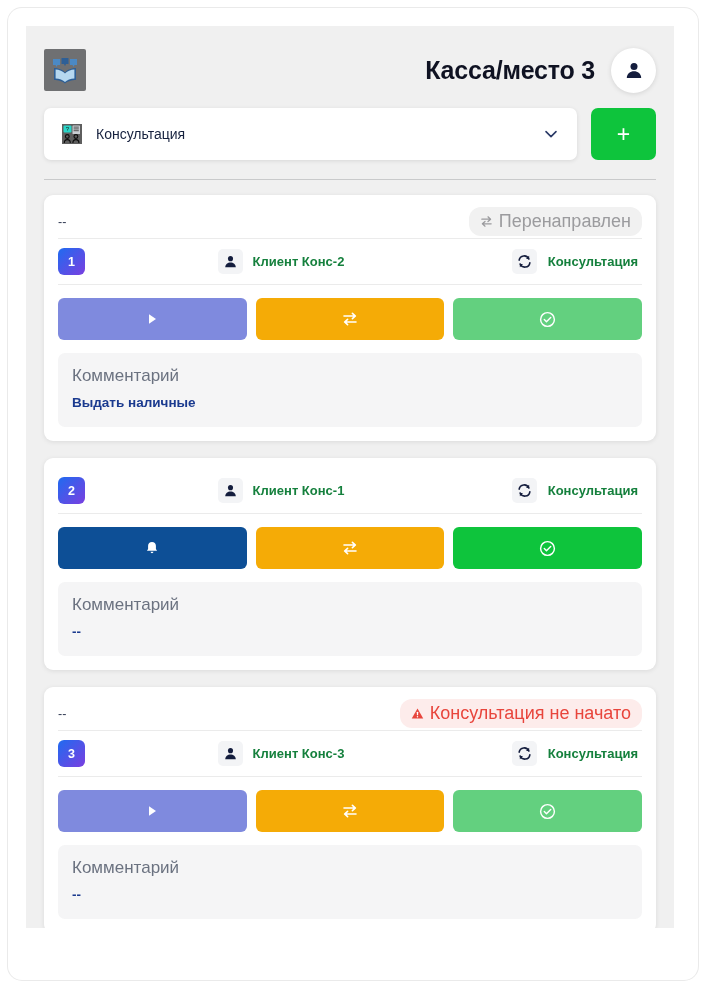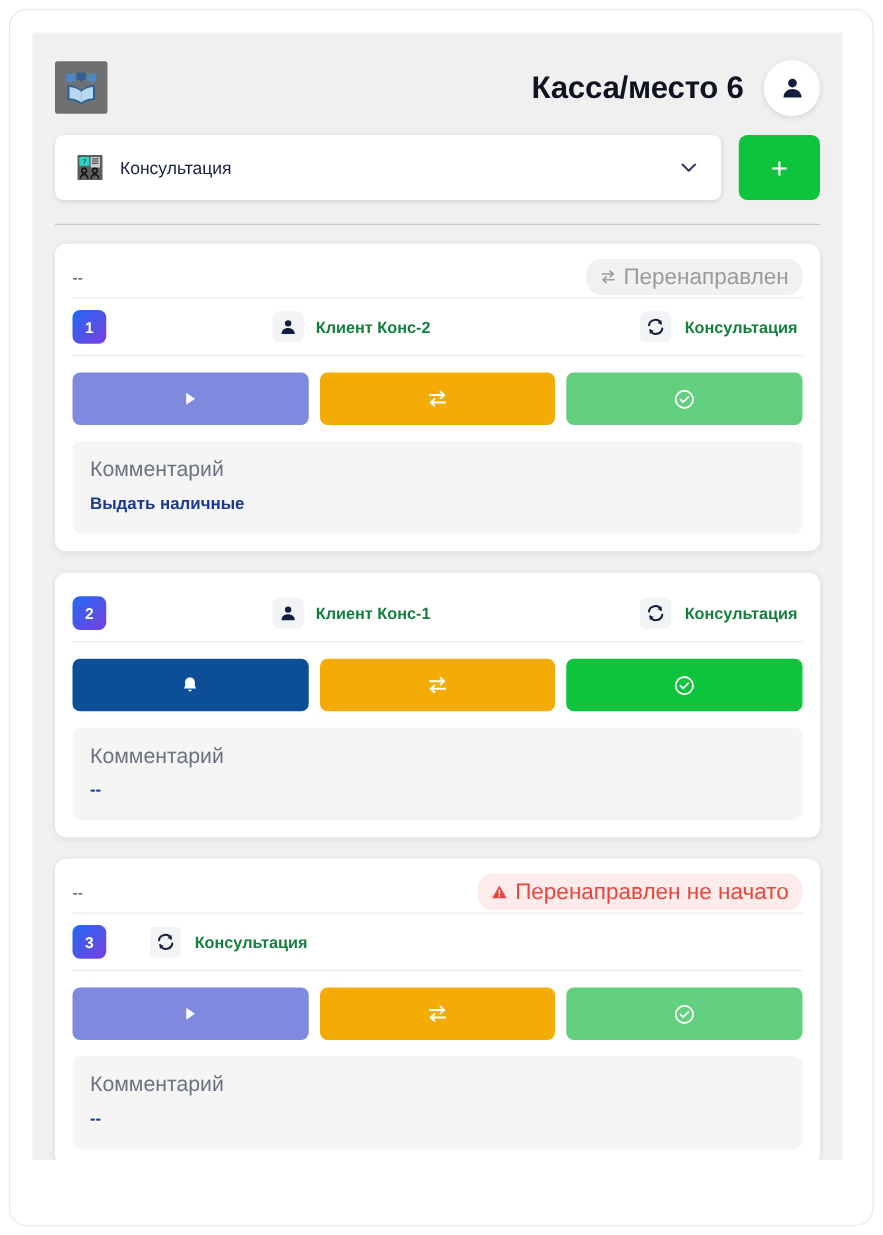--- a/index.html
+++ b/index.html
@@ -286,21 +286,21 @@
           <path d="M3 4 h7 v6 h-2.5 l-1 2 -1 -2 H3 z" fill="#4b89c4"></path>
           <path d="M11.5 3 h7 v6 h-2.5 l-1 2.2 -1 -2.2 h-2.5 z" fill="#2e5f96"></path>
           <path d="M20 4 h7 v6 h-2.5 l-1 2 -1 -2 H20 z" fill="#4b89c4"></path>
 
           <path d="M4 13 C8 13 13 14.6 15 17.5 C17 14.6 22 13 26 13 L26 25 C22 25 17 26.5 15 28.5 C13 26.5 8 25 4 25 Z" fill="#2e5f96"></path>
           <path d="M5.6 14.6 C9 14.8 13.2 16.2 15 18.6 L15 27 C13.2 25.2 9.2 23.8 5.6 23.6 Z" fill="#b6d8f0"></path>
           <path d="M24.4 14.6 C21 14.8 16.8 16.2 15 18.6 L15 27 C16.8 25.2 20.8 23.8 24.4 23.6 Z" fill="#b6d8f0"></path>
         </svg>
       </div>
       <div class="header-right">
-        <div class="page-title">Касса/место 6</div>
+        <div class="page-title">Касса/место 3</div>
         <div class="avatar-btn">
           <svg width="20" height="20" viewBox="0 0 20 20">
             <circle cx="10" cy="6.4" r="3.5" fill="#141d3d"></circle>
             <path d="M2.8 18 C2.8 13.6 6.2 11.2 10 11.2 C13.8 11.2 17.2 13.6 17.2 18 Z" fill="#141d3d"></path>
           </svg>
         </div>
       </div>
     </div>
 
     <div class="select-row">
@@ -451,25 +451,34 @@
         <div class="card-top">
           <span class="wait-time">--</span>
           <span class="status-badge badge-red">
             <span class="badge-ico">
               <svg width="13" height="13" viewBox="0 0 14 14">
                 <path d="M7 1.6 L13.2 12.4 L0.8 12.4 Z" fill="#e8453c"></path>
                 <rect x="6.3" y="5" width="1.4" height="4" rx="0.7" fill="#ffffff"></rect>
                 <circle cx="7" cy="10.5" r="0.8" fill="#ffffff"></circle>
               </svg>
             </span>
-            <span>Перенаправлен не начато</span>
+            <span>Консультация не начато</span>
           </span>
         </div>
         <div class="card-mid">
           <span class="ticket-num">3</span>
+          <span class="mid-client">
+            <span class="icon-chip">
+              <svg width="15" height="15" viewBox="0 0 20 20">
+                <circle cx="10" cy="6.2" r="3.4" fill="#141d3d"></circle>
+                <path d="M3 17.5 C3 13.4 6.3 11.2 10 11.2 C13.7 11.2 17 13.4 17 17.5 Z" fill="#141d3d"></path>
+              </svg>
+            </span>
+            <span class="chip-text">Клиент Конс-3</span>
+          </span>
           <span class="mid-service">
             <span class="icon-chip">
               <svg width="15" height="15" viewBox="0 0 16 16">
                 <path d="M2.3 6.6 A5.4 5.4 0 0 1 12.6 5.3" fill="none" stroke="#141d3d" stroke-width="1.7" stroke-linecap="round"></path>
                 <path d="M13.7 9.4 A5.4 5.4 0 0 1 3.4 10.7" fill="none" stroke="#141d3d" stroke-width="1.7" stroke-linecap="round"></path>
                 <path d="M12.9 1.9 L13.1 5.6 L9.6 5.0 Z" fill="#141d3d"></path>
                 <path d="M3.1 14.1 L2.9 10.4 L6.4 11.0 Z" fill="#141d3d"></path>
               </svg>
             </span>
             <span class="chip-text">Консультация</span>

